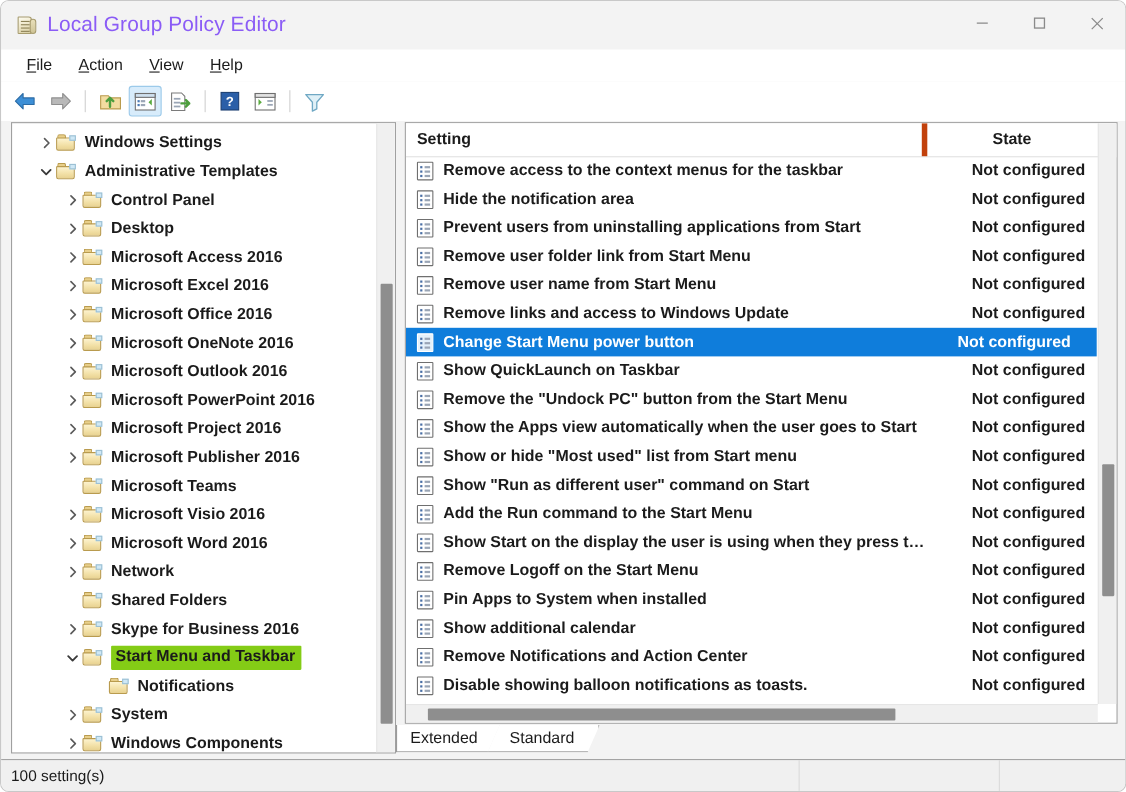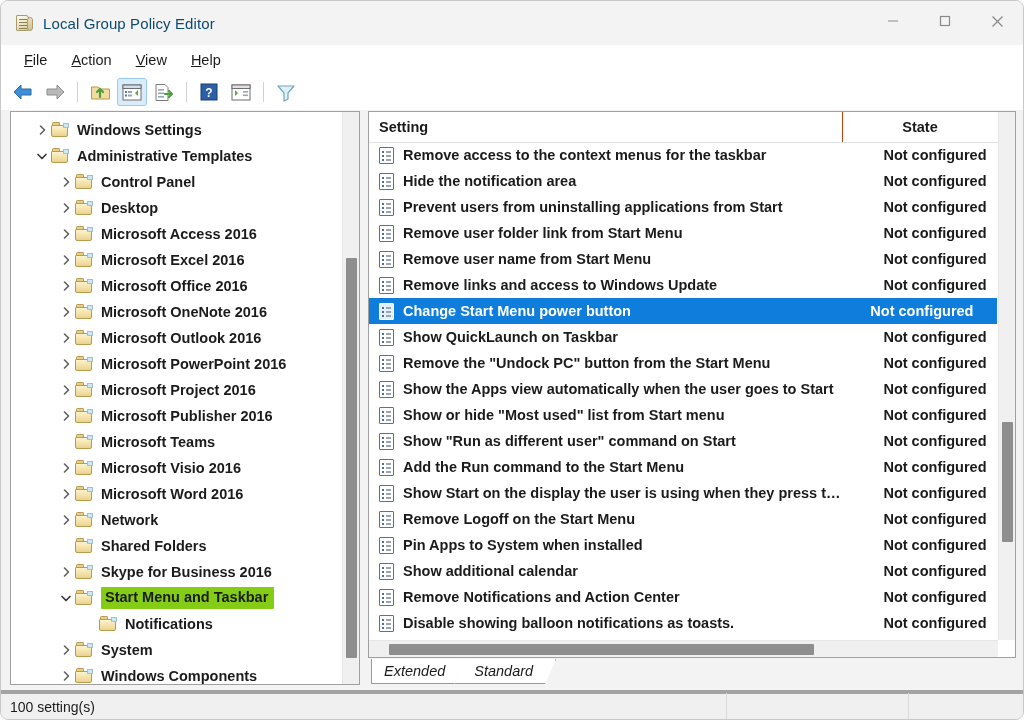--- a/index.html
+++ b/index.html
@@ -63,22 +63,22 @@
     position: absolute;
     right: 0; top: 3px;
     width: 6px; height: 14px;
     background: linear-gradient(180deg,#e8dfba,#cfc496);
     border: 1px solid #a89c6e;
     border-radius: 3px;
     box-sizing: border-box;
   }
   .title-text {
     margin-left: 10px;
-    font-size: 15px;
-    color: #0c4a6e;
+    font-size: 19px;
+    color: #8b5cf6;
     letter-spacing: .1px;
     white-space: nowrap;
   }
   .win-controls {
     position: absolute;
     top: 0; right: 0;
     display: flex;
     height: 40px;
   }
   .win-btn {
@@ -243,21 +243,21 @@
     align-items: center;
     font-size: 14.5px;
     color: #1b1b1b;
   }
   .col-setting {
     width: 474px;
     padding-left: 10px;
     box-sizing: border-box;
     height: 30px;
     line-height: 30px;
-    border-right: 1px solid #c2410c;
+    border-right: 5px solid #c2410c;
   }
   .col-state {
     width: 154px;
     text-align: center;
     height: 30px;
     line-height: 30px;
     box-sizing: border-box;
   }
   .rows {
     position: absolute;
@@ -345,26 +345,25 @@
     position: absolute;
     top: 3px;
     height: 11px;
     background: #8e8e8e;
     border-radius: 1px;
   }
 
   
   .tabs {
     position: absolute;
-    left: 370px;
+    left: 359px;
     top: 657px;
     height: 26px;
     display: flex;
     align-items: flex-end;
-    font-style: italic;
   }
   .tab-item {
     position: relative;
     height: 25px;
     font-size: 14.5px;
     color: #1b1b1b;
     padding: 0 16px 0 12px;
     line-height: 25px;
     background: #ffffff;
     border: 1px solid #9a9a9a;
@@ -386,21 +385,21 @@
     border-left: none;
   }
 
   
   .statusbar {
     position: absolute;
     left: 0; bottom: 0;
     width: 1022px;
     height: 29px;
     background: #f0f0f0;
-    border-top: 4px solid #a3a3a3;
+    border-top: 1px solid #a3a3a3;
     display: flex;
     align-items: center;
     box-sizing: border-box;
   }
   .status-cell {
     height: 28px;
     line-height: 28px;
     font-size: 14px;
     color: #1b1b1b;
     box-sizing: border-box;

